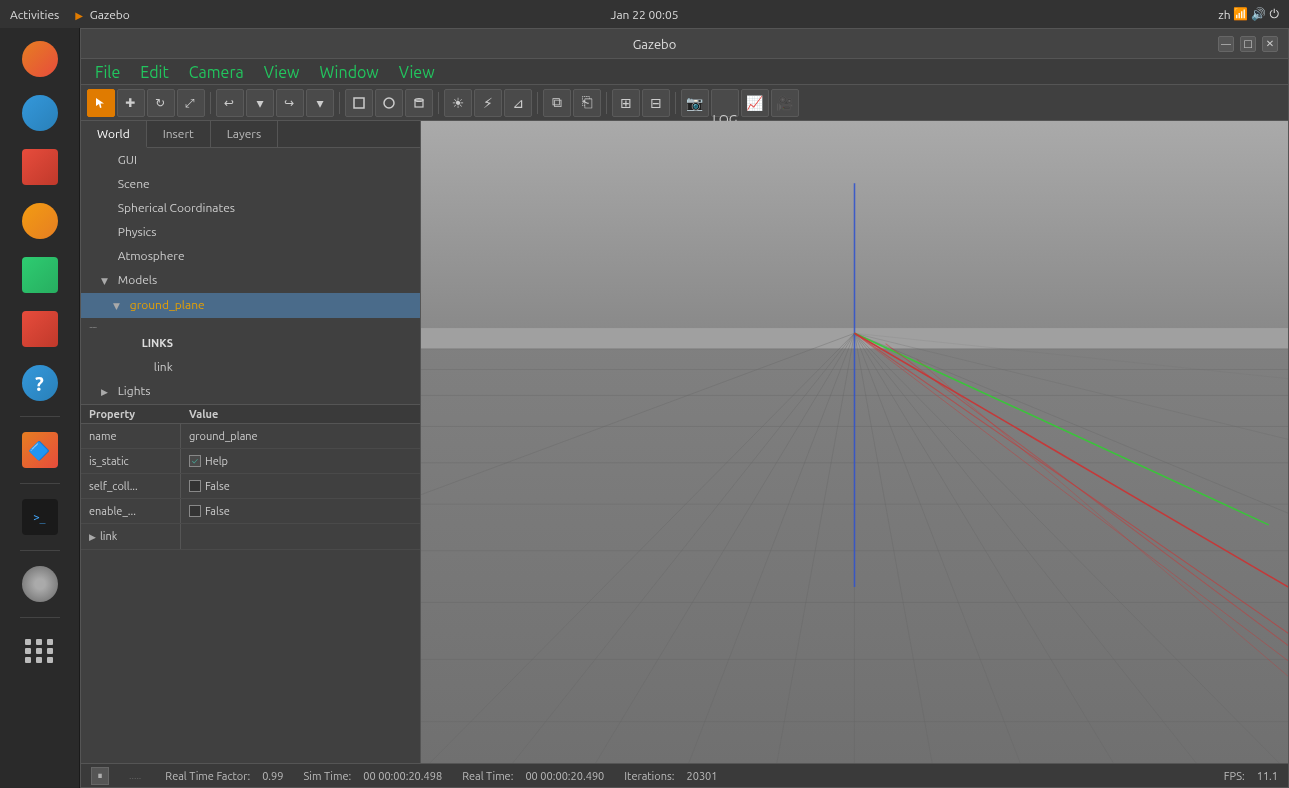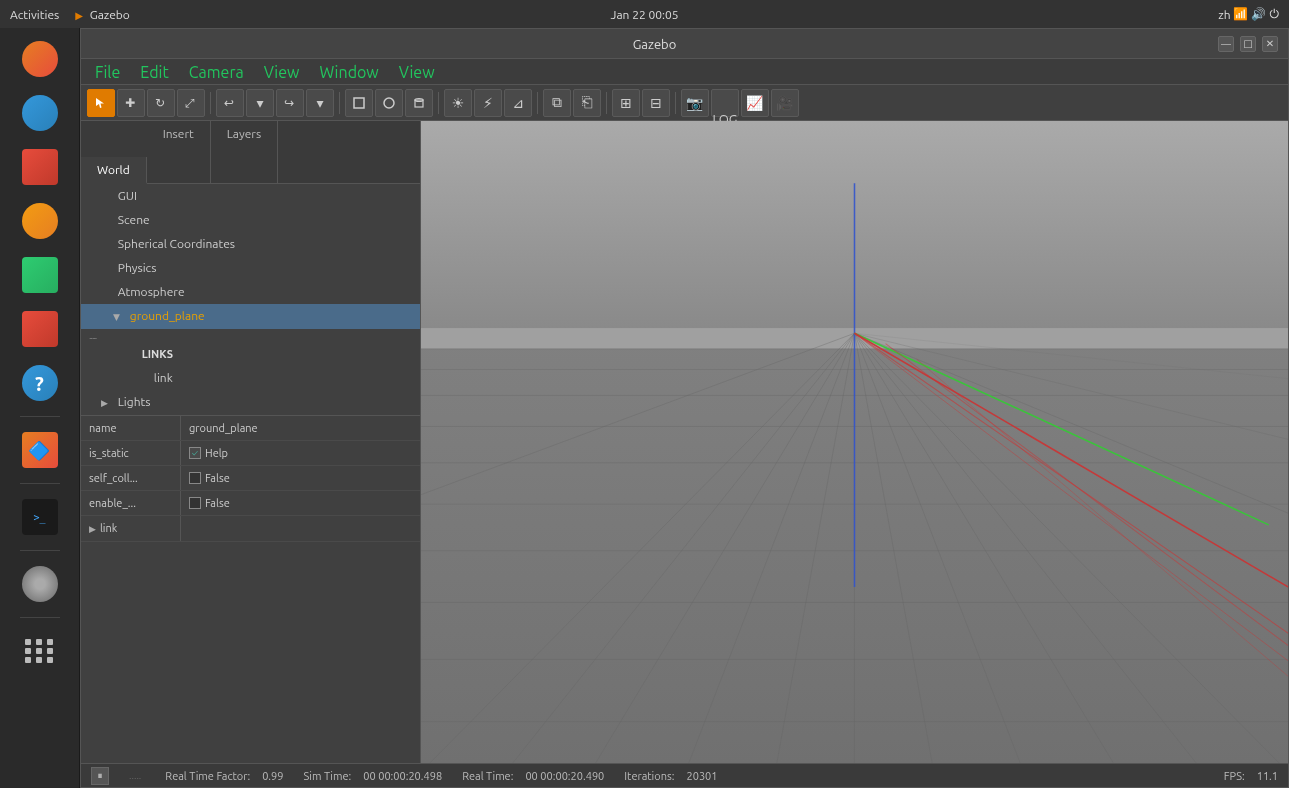--- a/index.html
+++ b/index.html
@@ -28,21 +28,21 @@
     .toolbar-btn.active { background: #e07b00; border-color: #e07b00; color: #fff; }
     .toolbar-separator { width: 1px; height: 22px; background: #5a5a5a; margin: 0 3px; }
 
     
     .main-area { display: flex; flex: 1; overflow: hidden; }
 
     
     .sidebar { width: 340px; background: #404040; border-right: 1px solid #555; display: flex; flex-direction: column; overflow: hidden; }
     .sidebar-tabs { display: flex; background: #3a3a3a; border-bottom: 1px solid #555; }
     .sidebar-tab { padding: 6px 16px; cursor: pointer; font-size: 12px; color: #bbb; border-right: 1px solid #555; }
-    .sidebar-tab.active { background: #404040; color: #fff; border-bottom: 2px solid #404040; margin-bottom: -1px; margin-top: 36px; }
+    .sidebar-tab.active { background: #404040; color: #fff; border-bottom: 2px solid #404040; margin-bottom: -1px; }
     .sidebar-content { flex: 1; overflow-y: auto; }
     .tree-item { padding: 2px 0; padding-left: 8px; cursor: pointer; color: #ccc; font-size: 12px; line-height: 20px; }
     .tree-item.selected { background: #4a6b8a; color: #fff; }
     .tree-item-indent1 { padding-left: 20px; }
     .tree-item-indent2 { padding-left: 32px; }
     .tree-item-indent3 { padding-left: 44px; }
     .tree-item-indent4 { padding-left: 56px; }
     .tree-arrow { display: inline-block; width: 12px; margin-right: 2px; color: #aaa; }
     .tree-arrow.expanded::before { content: '▼'; font-size: 9px; }
     .tree-arrow.collapsed::before { content: '▶'; font-size: 9px; }
@@ -305,39 +305,47 @@
           <span>Spherical Coordinates</span>
         </div>
         <div class="tree-item tree-item-indent1">
           <span class="tree-spacer"></span>
           <span>Physics</span>
         </div>
         <div class="tree-item tree-item-indent1">
           <span class="tree-spacer"></span>
           <span>Atmosphere</span>
         </div>
+        <div class="tree-item tree-item-indent1">
+          <span class="tree-arrow expanded"></span>
+          <span>Models</span>
+        </div>
         <div class="tree-item tree-item-indent2 selected">
           <span class="tree-arrow expanded"></span>
           <span class="model-name">ground_plane</span>
         </div>
         <div class="dotted-line">.....</div>
         <div class="tree-item tree-item-indent3">
           <span class="tree-spacer"></span>
           <span class="links-label">LINKS</span>
         </div>
         <div class="tree-item tree-item-indent4">
           <span class="tree-spacer"></span>
           <span>link</span>
         </div>
         <div class="tree-item tree-item-indent1">
           <span class="tree-arrow collapsed"></span>
           <span>Lights</span>
         </div>
 
         <div class="properties-section">
+          <div class="properties-header">
+            <span class="prop-col-header prop-col-property">Property</span>
+            <span class="prop-col-header prop-col-value">Value</span>
+          </div>
 
           <div class="prop-row">
             <div class="prop-cell prop-cell-property">name</div>
             <div class="prop-cell prop-cell-value">ground_plane</div>
           </div>
 
           <div class="prop-row">
             <div class="prop-cell prop-cell-property">is_static</div>
             <div class="prop-cell prop-cell-value">
               <span class="checkbox-icon checked">✓</span>

